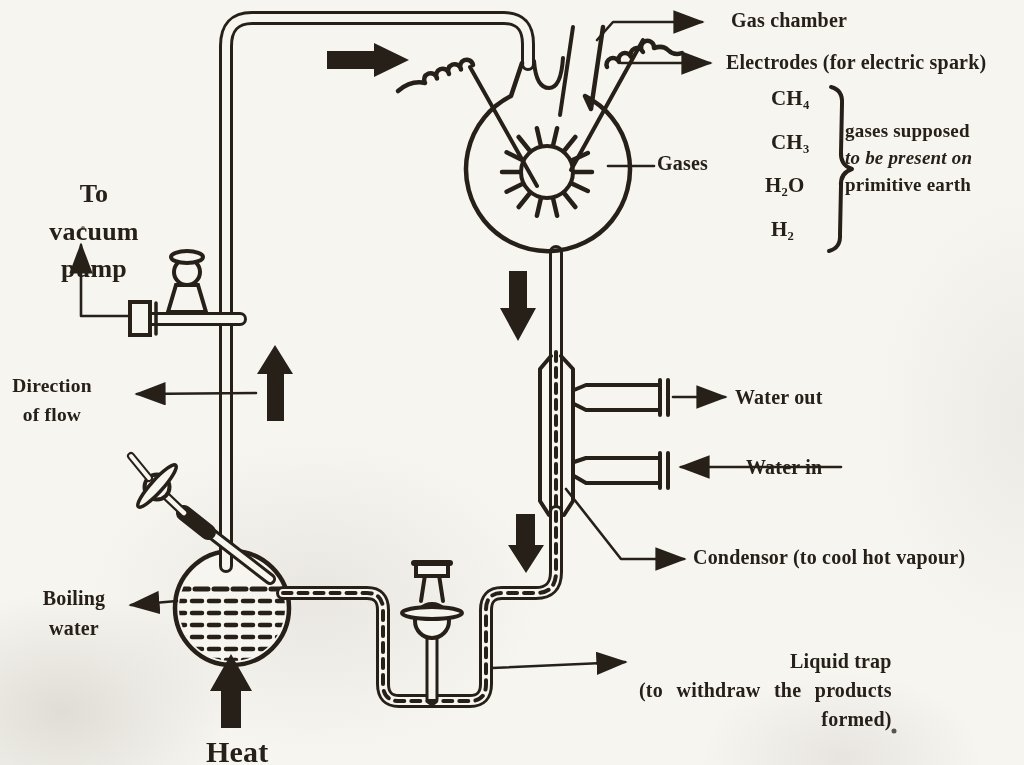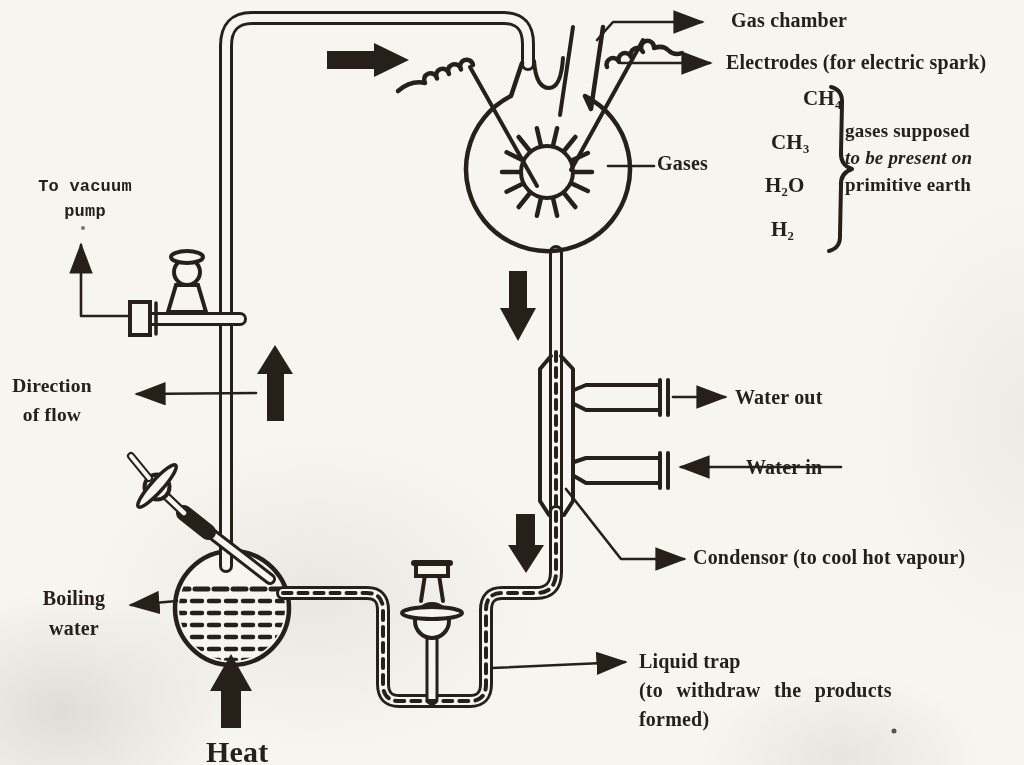--- a/index.html
+++ b/index.html
@@ -159,46 +159,46 @@
 
   <g>
     <circle class="blk" cx="894" cy="731" r="2.5" opacity=".75"></circle>
     <circle class="blk" cx="83" cy="228" r="2" opacity=".6"></circle>
   </g>
 </svg>
 
 <div class="lbl" style="left:731px; top:9px;">Gas chamber</div>
 <div class="lbl" style="left:726px; top:51px;">Electrodes (for electric spark)</div>
 
-<div class="lbl formula" style="left:771px; top:86px;margin-left:32px;">CH₄</div>
+<div class="lbl formula" style="left:771px; top:86px;">CH₄</div>
 <div class="lbl formula" style="left:771px; top:130px;">CH₃</div>
 <div class="lbl formula" style="left:765px; top:173px;font-family:Liberation Serif, serif;">H₂O</div>
 <div class="lbl formula" style="left:771px; top:217px;">H₂</div>
 
 <div class="lbl note" style="left:845px; top:120px;">gases supposed</div>
 <div class="lbl note" style="left:845px; top:147px;font-style:italic;">to be present on</div>
 <div class="lbl note" style="left:845px; top:174px;">primitive earth</div>
 
 <div class="lbl" style="left:657px; top:152px;text-align:right;">Gases</div>
 
-<div class="lbl center" style="left:23px; top:175px; width:124px; font-size:17px; line-height:1.45;font-family:Liberation Mono, monospace;">
+<div class="lbl center" style="left:32px; top:175px; width:124px; font-size:26px; line-height:1.45;">
   <div>To vacuum</div>
   <div>pump</div>
 </div>
 
 <div class="lbl center" style="left:2px; top:371px; width:100px; font-size:19.5px; line-height:1.5;">
   <div>Direction</div>
   <div>of flow</div>
 </div>
 
 <div class="lbl" style="left:735px; top:386px;">Water out</div>
 <div class="lbl" style="left:746px; top:456px;">Water in</div>
 <div class="lbl" style="left:693px; top:546px;">Condensor (to cool hot vapour)</div>
 
-<div class="lbl" style="left:639px; top:647px; line-height:1.45;">
+<div class="lbl" style="left:639px; top:647px; line-height:1.45;text-align:right;">
   <div>Liquid trap</div>
   <div class="wide">(to withdraw the products</div>
   <div>formed)</div>
 </div>
 
 <div class="lbl center" style="left:28px; top:583px; width:92px; line-height:1.5;">
   <div>Boiling</div>
   <div>water</div>
 </div>
 

